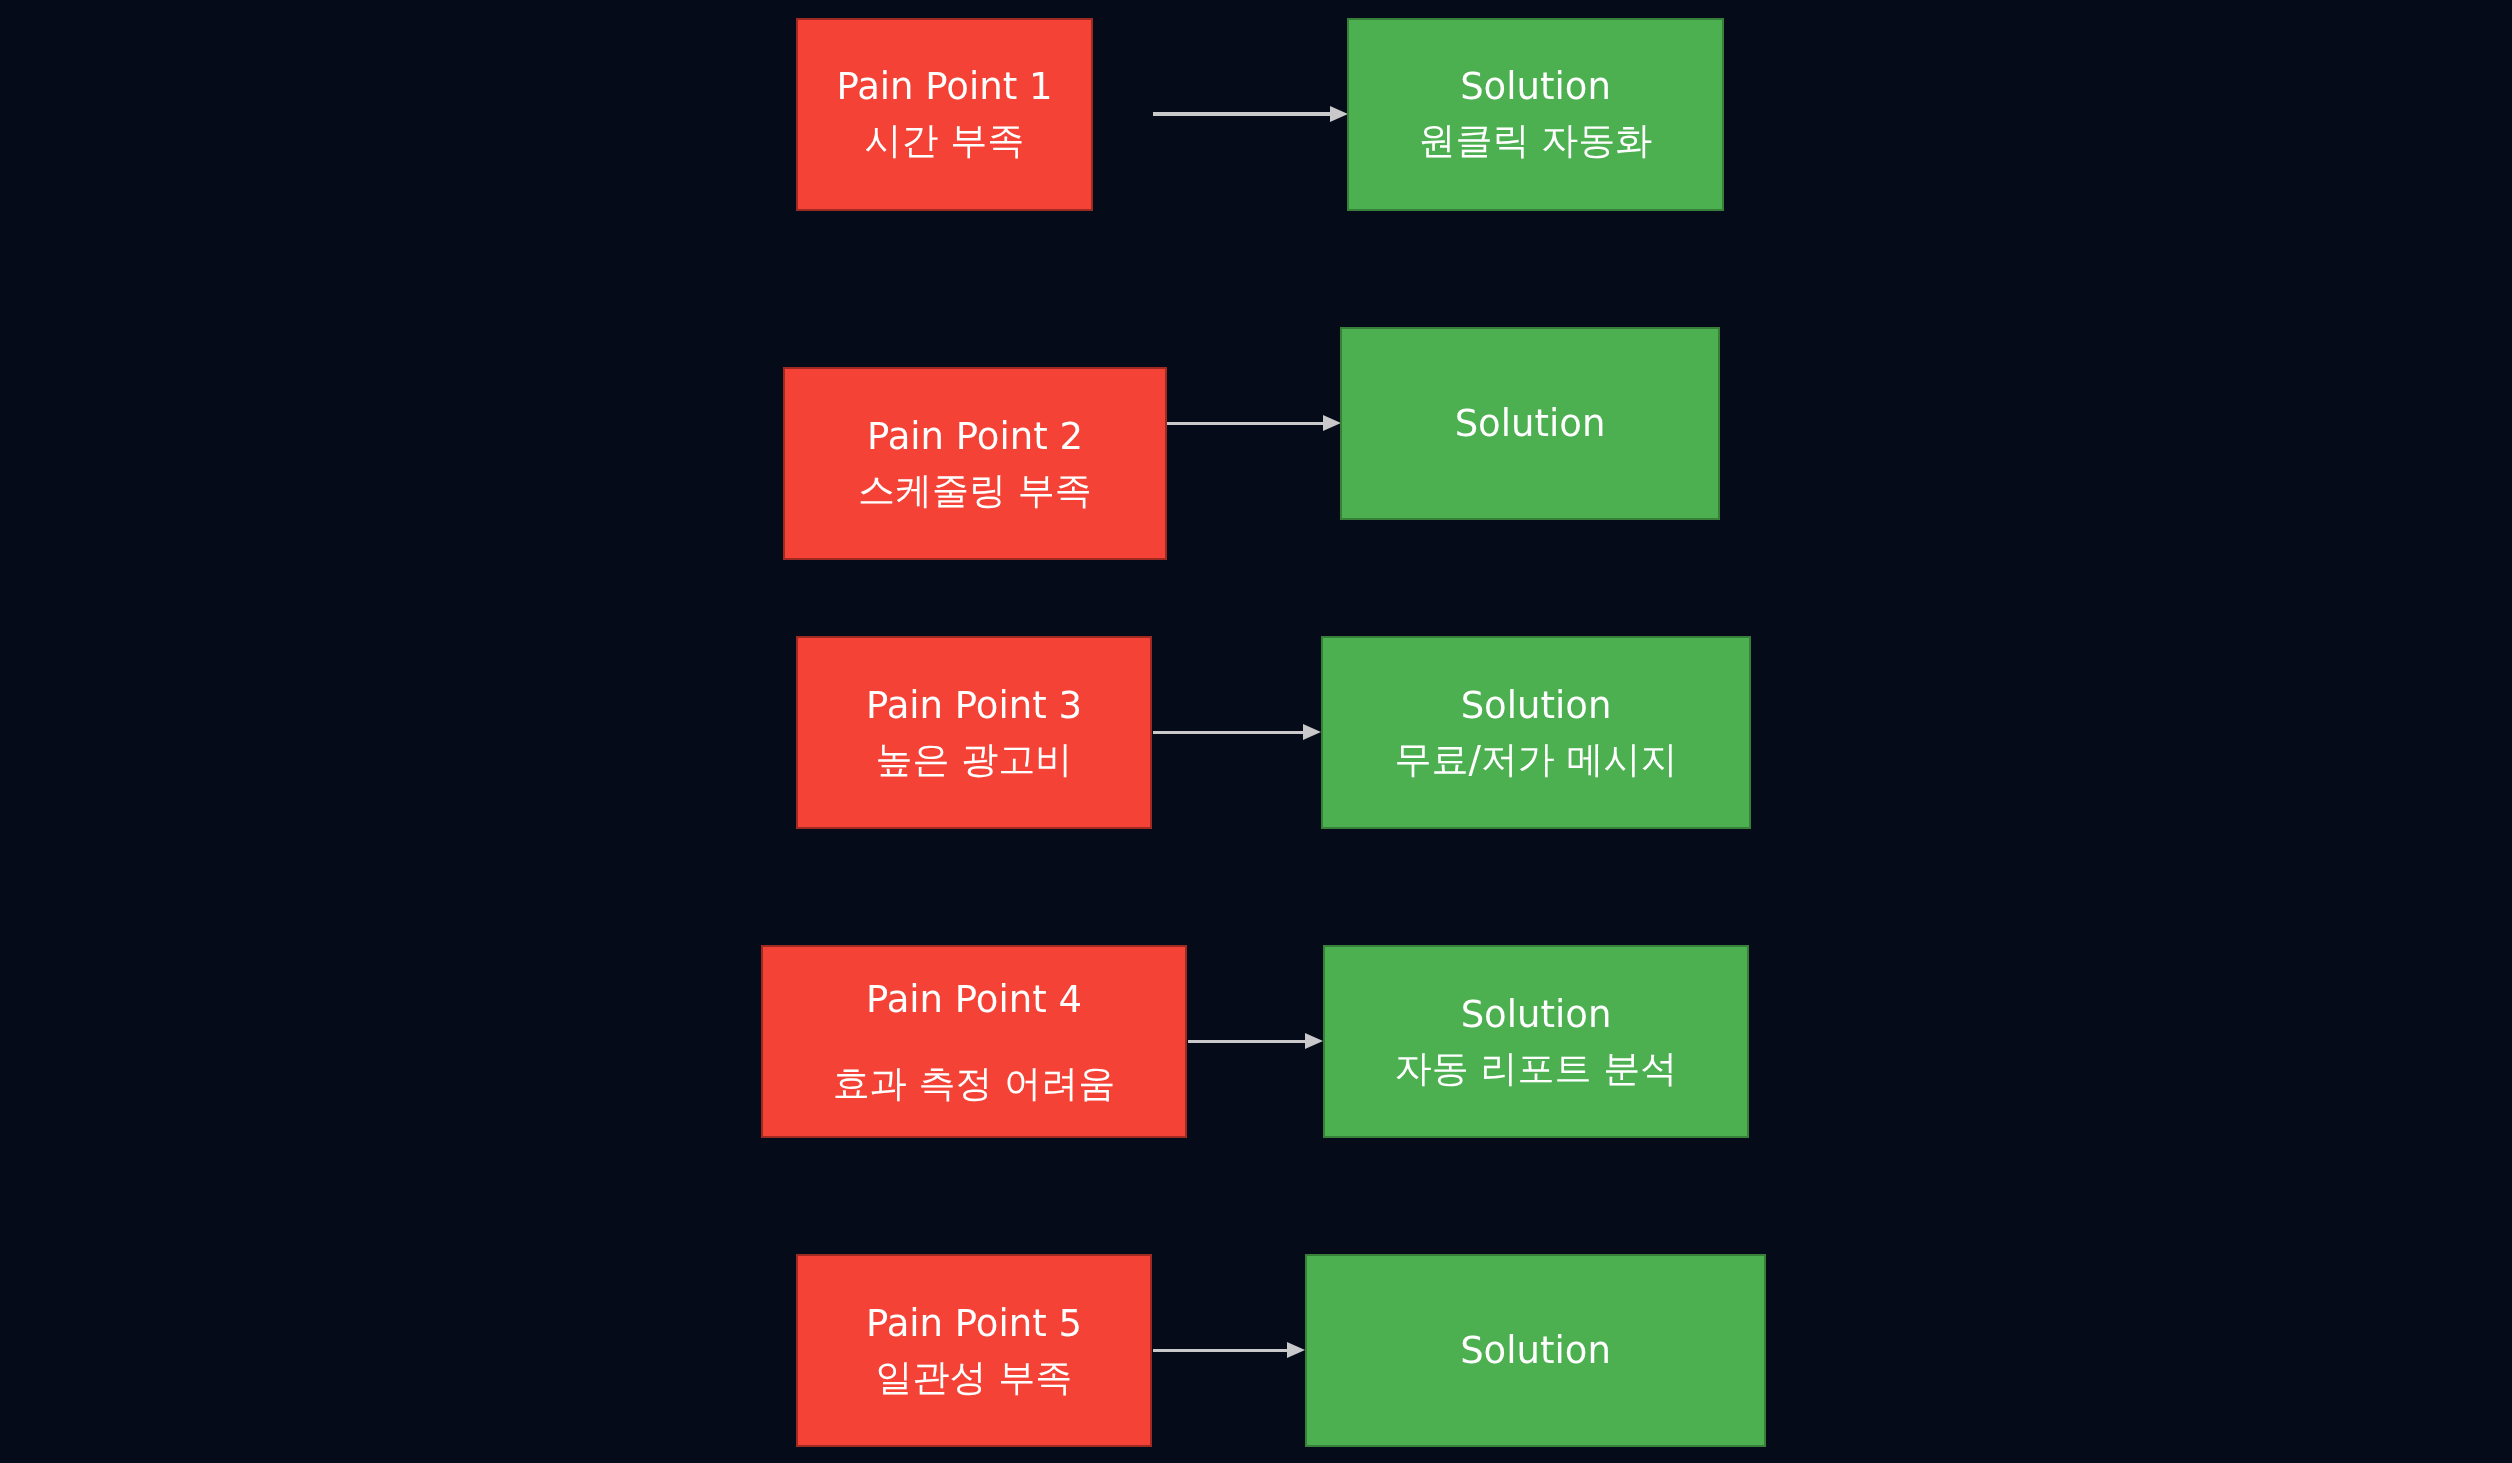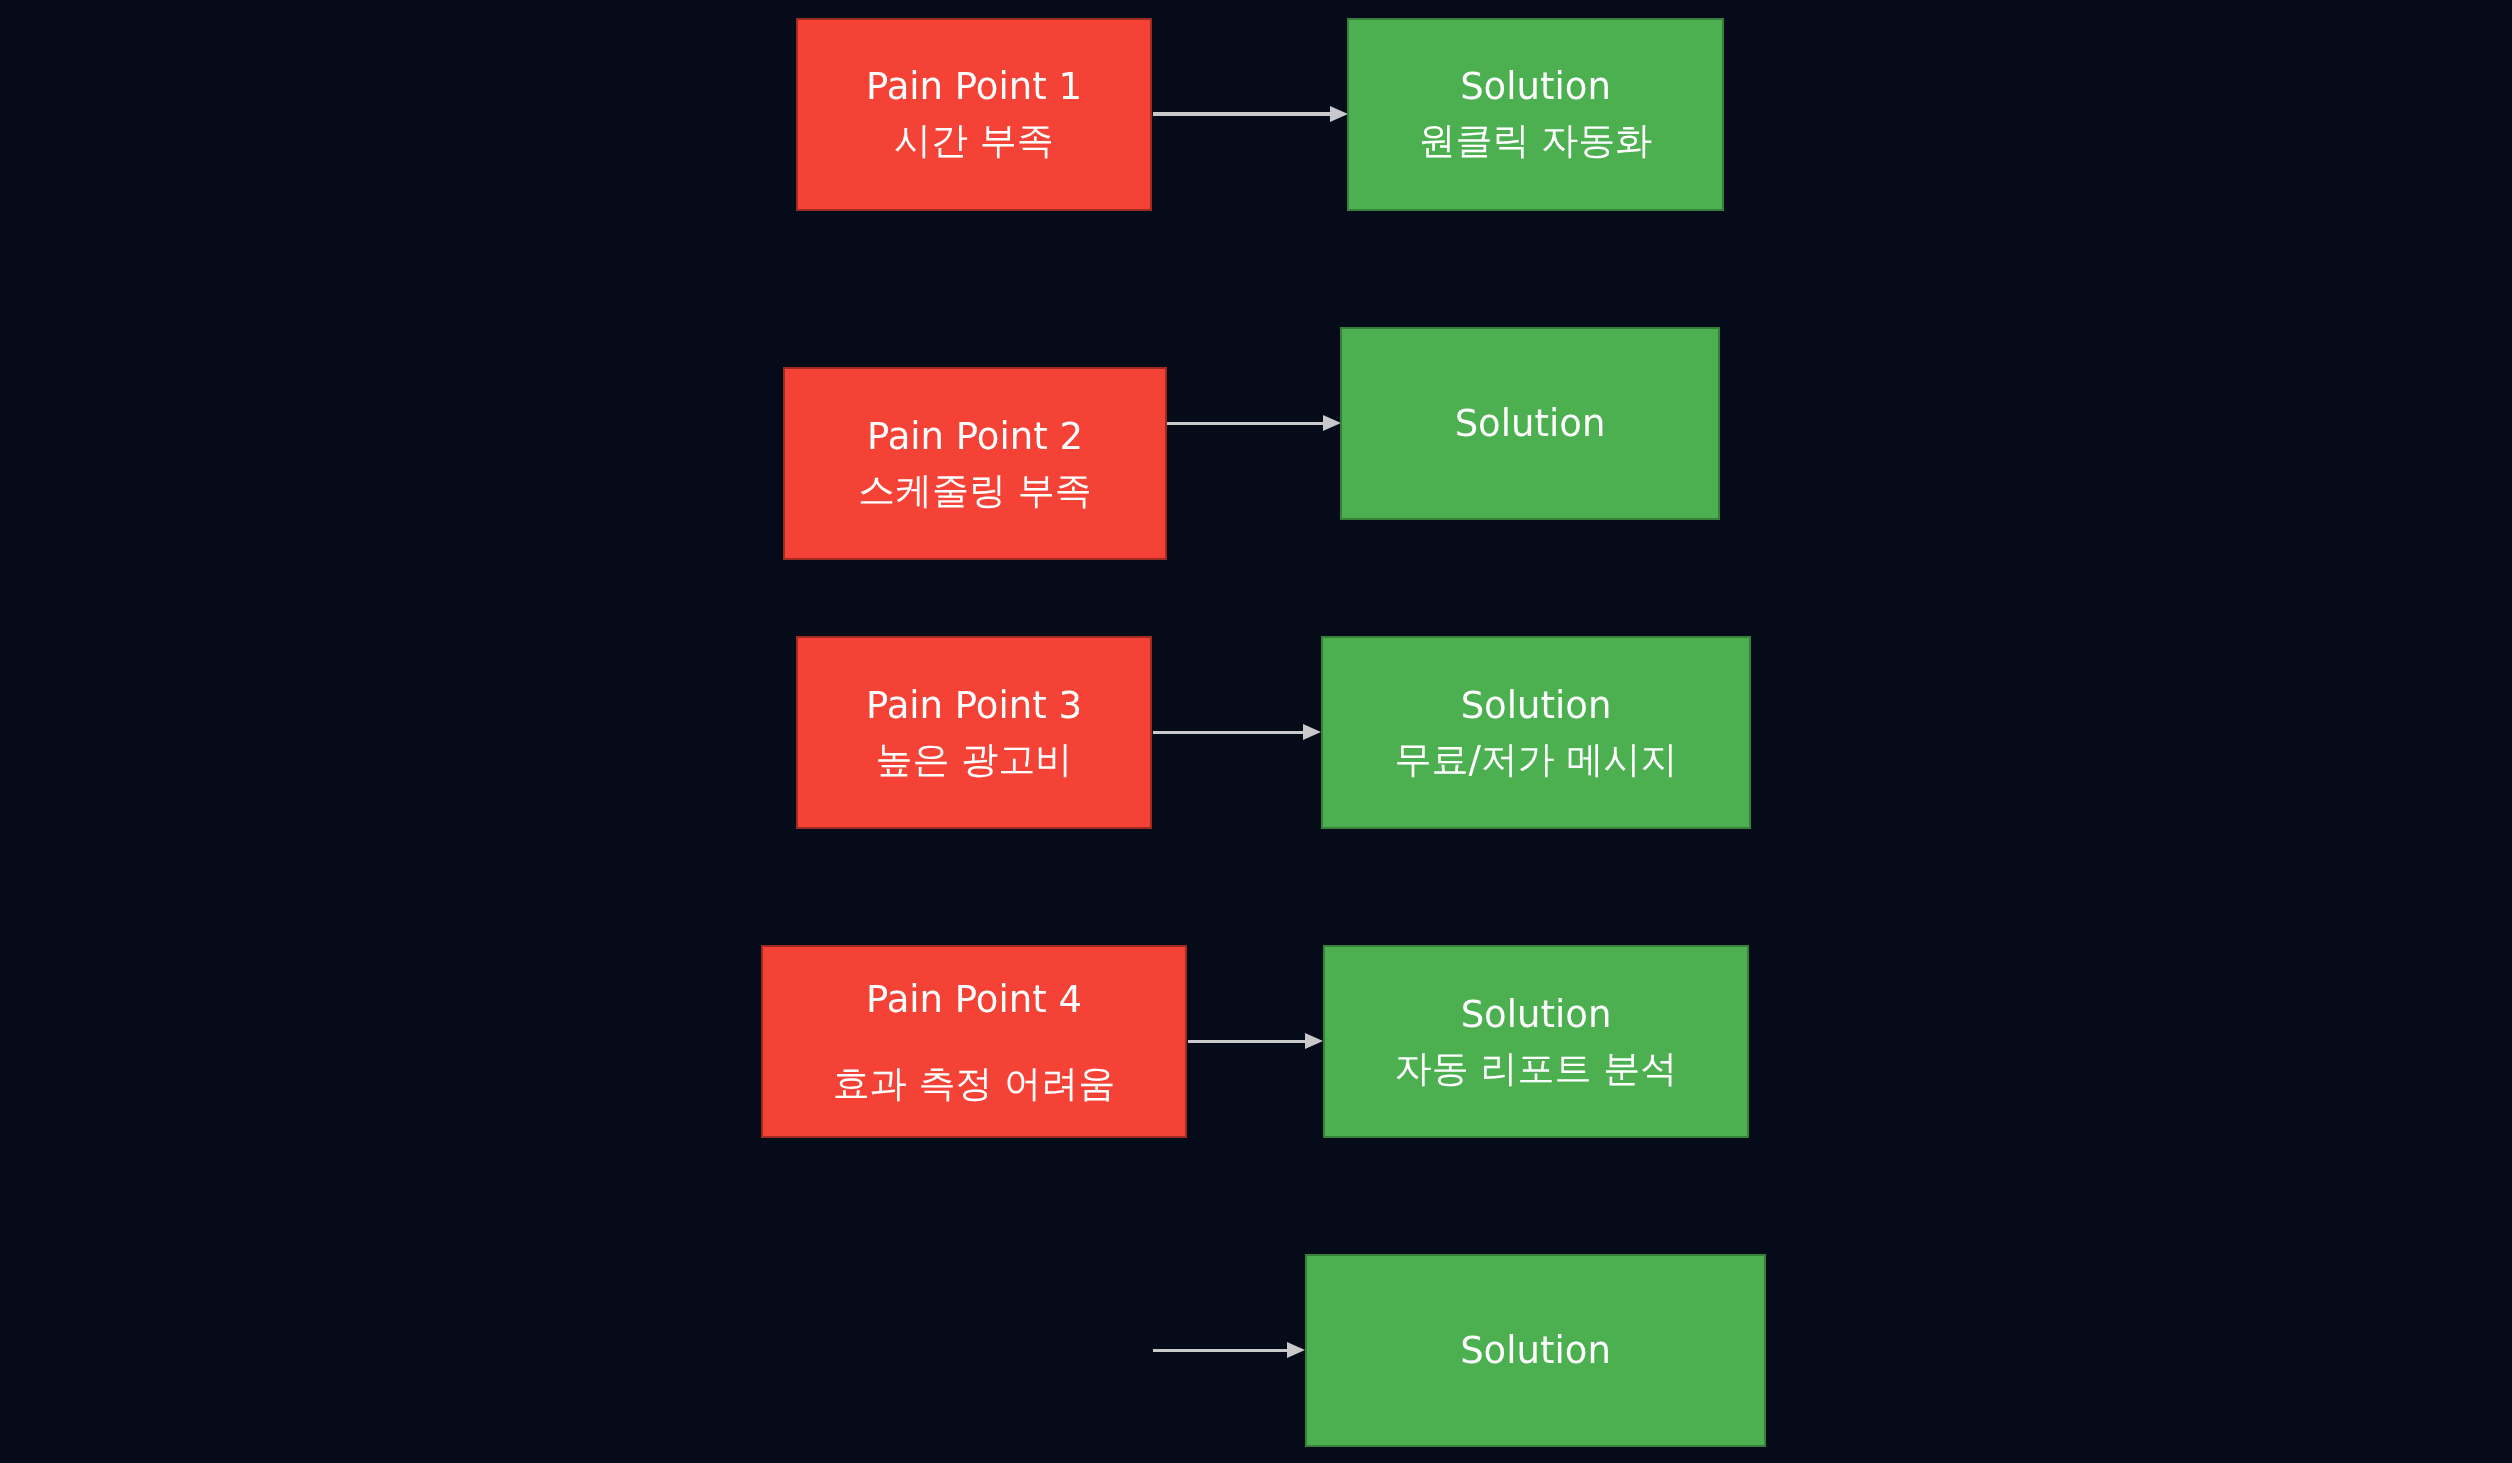--- a/index.html
+++ b/index.html
@@ -19,21 +19,21 @@
   .row1{top:17.5px;} .row2{top:327px;} .row3{top:636px;} .row4{top:945px;} .row5{top:1254px;}
 
   .node{
     position:absolute;top:0;height:193px;
     display:flex;flex-direction:column;justify-content:center;align-items:center;
     text-align:center;font-size:37px;line-height:54px;
   }
   .pain{background:var(--pain-fill);border:2.8px solid var(--pain-border);}
   .sol{background:var(--sol-fill);border:2.8px solid var(--sol-border);}
 
-  .row1 .pain{left:796px;width:356px;} .row1 .sol{left:1347px;width:377px;}
+  .row1 .pain{left:796px;width:297px;} .row1 .sol{left:1347px;width:377px;}
   .row2 .pain{left:783px;width:384px;margin-top:40px;} .row2 .sol{left:1340px;width:380px;}
   .row3 .pain{left:796px;width:356px;} .row3 .sol{left:1321px;width:430px;}
   .row4 .pain{left:761px;width:426px;gap:30px;} .row4 .sol{left:1323px;width:426px;}
   .row5 .pain{left:796px;width:356px;} .row5 .sol{left:1305px;width:461px;}
 
   .arrow{position:absolute;top:88px;height:16.6px;}
   .row1 .arrow{left:1153px;width:195px;}
   .row2 .arrow{left:1167px;width:174px;}
   .row3 .arrow{left:1153px;width:168px;}
   .row4 .arrow{left:1188px;width:135px;}
@@ -104,20 +104,24 @@
       <div class="shaft"></div>
       <div class="head"></div>
     </div>
     <div class="node sol">
       <div class="title">Solution</div>
       <div class="subtitle">자동 리포트 분석</div>
     </div>
   </div>
 
   <div class="row row5">
+    <div class="node pain">
+      <div class="title">Pain Point 5</div>
+      <div class="subtitle">일관성 부족</div>
+    </div>
     <div class="arrow">
       <div class="shaft"></div>
       <div class="head"></div>
     </div>
     <div class="node sol">
       <div class="title">Solution</div>
     </div>
   </div>
 
 </div>

